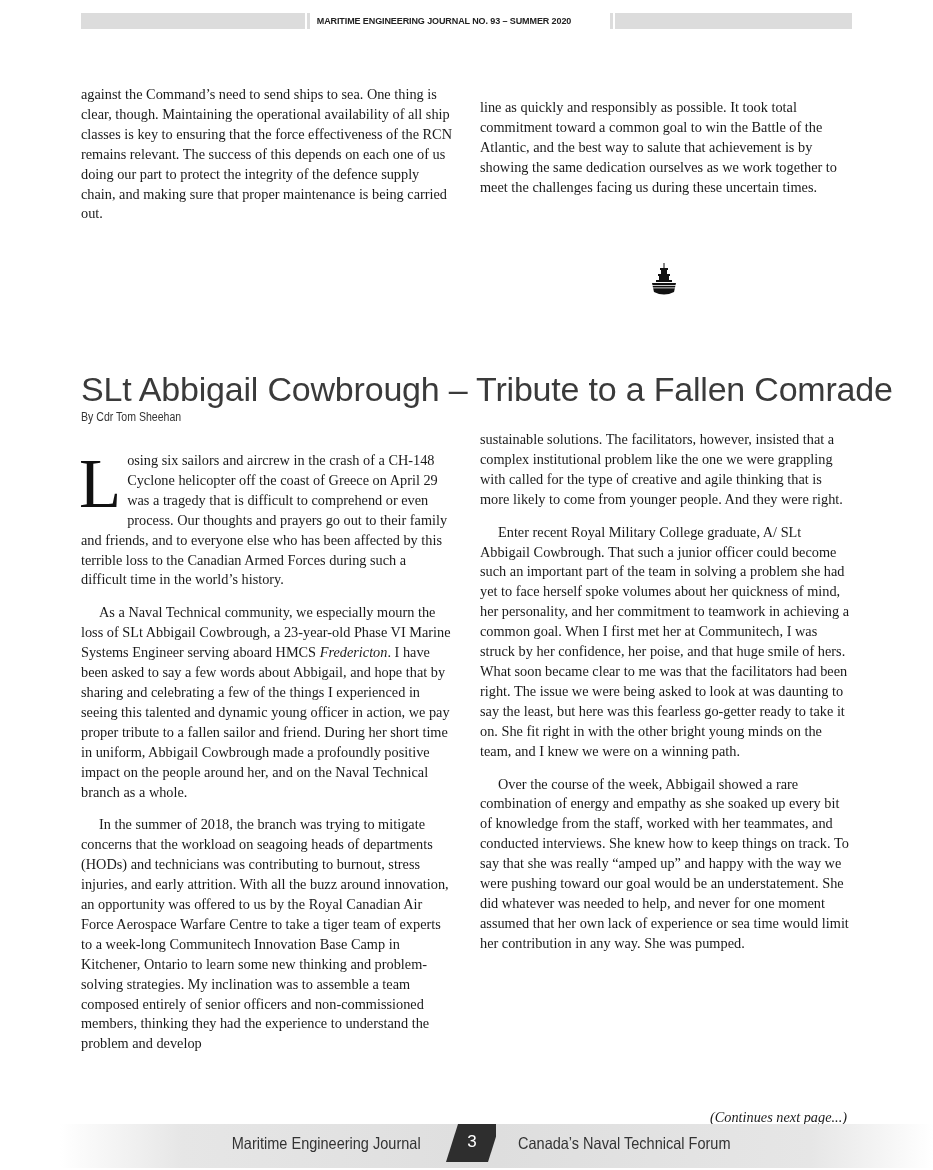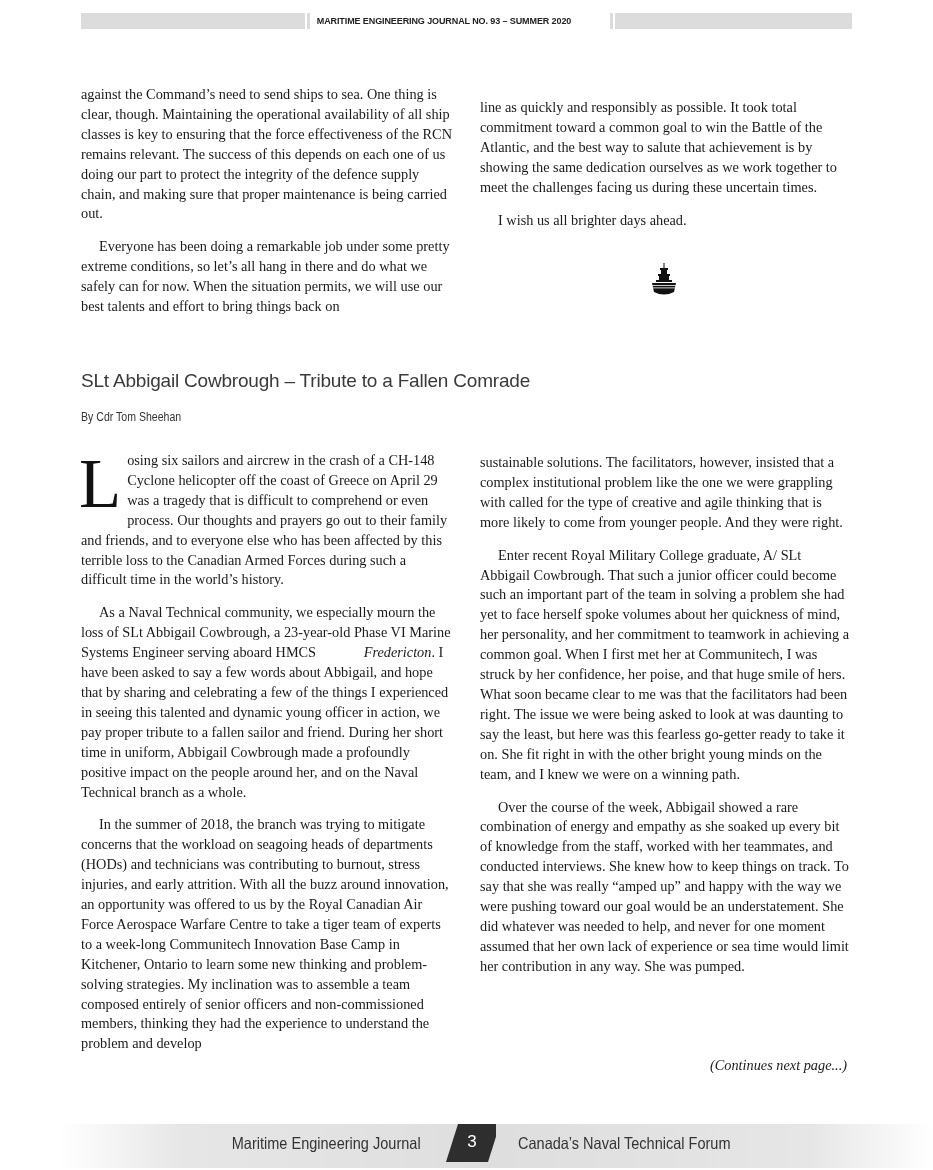--- a/index.html
+++ b/index.html
@@ -12,38 +12,38 @@
     .rh-sliver-right { position: absolute; left: 529px; top: 0; width: 3px; height: 16px; background: #dcdcdc; }
     .rh-bar-right { position: absolute; left: 534px; top: 0; width: 237px; height: 16px; background: #dcdcdc; }
     .rh-text { position: absolute; left: 229px; width: 268px; top: 0; height: 16px; line-height: 16px; text-align: center;
       font-family: "Liberation Sans", sans-serif; font-size: 9px; font-weight: bold; color: #222; letter-spacing: -0.1px; }
 
     
     .col { position: absolute; width: 372px; font-family: "Liberation Serif", serif; font-size: 14.3px; line-height: 19.9px; color: #1a1a1a; }
     .col p { margin: 0; }
     .col p + p { margin-top: 13px; }
     .indent { text-indent: 18px; }
-    .col em { font-style: italic; margin-left: 44px; }
+    .col em { font-style: italic; }
 
     .top-left { left: 81px; top: 85px; }
     .top-right { left: 480px; top: 98px; }
 
     .ship-icon { position: absolute; left: 650px; top: 263px; width: 28px; height: 36px; }
 
-    .article-title { position: absolute; left: 81px; top: 370px; font-family: "Liberation Sans", sans-serif; font-size: 19px;
+    .article-title { position: absolute; left: 81px; top: 370px; font-family: "Liberation Sans", sans-serif; font-size: 34px;
       color: #3a3a3a; letter-spacing: -0.2px; white-space: nowrap; }
     .byline { position: absolute; left: 81px; top: 410px; font-family: "Liberation Sans", sans-serif; font-size: 12px; color: #333;
       transform: scaleX(0.88); transform-origin: left; white-space: nowrap; }
 
     .art-left { left: 81px; top: 451px; }
-    .art-right { left: 480px; top: 453px; }
+    .art-right { left: 480px; top: 430px; }
 
     .dropcap { float: left; font-family: "Liberation Serif", serif; font-size: 69px; line-height: 56px; margin: 5px 6px 0 -2px; color: #111; height: 58px; }
 
-    .continues { position: absolute; right: 86px; top: 1057px; font-family: "Liberation Serif", serif; font-style: italic; font-size: 14.3px; color: #1a1a1a; }
+    .continues { position: absolute; right: 86px; top: 1109px; font-family: "Liberation Serif", serif; font-style: italic; font-size: 14.3px; color: #1a1a1a; }
 
     
     .footer { position: absolute; left: 60px; top: 1124px; width: 873px; height: 44px;
       background: linear-gradient(to right, #ffffff 0%, #e6e6e6 14%, #dedede 50%, #e6e6e6 86%, #ffffff 100%); }
     .footer-left { position: absolute; right: 512px; top: 0; height: 38px; line-height: 38px; font-family: "Liberation Sans", sans-serif;
       font-size: 16.5px; color: #333; transform: scaleX(0.88); transform-origin: right; white-space: nowrap; }
     .footer-page { position: absolute; left: 386px; top: 0; width: 50px; height: 38px; background: #2e2e2e;
       clip-path: polygon(12px 0, 54px 0, 42px 100%, 0 100%); }
     .footer-num { position: absolute; left: 401px; top: 0; width: 22px; height: 38px; line-height: 36px; text-align: center;
       color: #fff; font-family: "Liberation Sans", sans-serif; font-size: 17px; }
@@ -56,25 +56,23 @@
 <div class="run-header">
   <div class="rh-bar-left"></div>
   <div class="rh-sliver-left"></div>
   <div class="rh-text">MARITIME ENGINEERING JOURNAL NO. 93 – SUMMER 2020</div>
   <div class="rh-sliver-right"></div>
   <div class="rh-bar-right"></div>
 </div>
 
 <div class="col top-left">
   <p>against the Command’s need to send ships to sea. One thing is clear, though. Maintaining the operational availability of all ship classes is key to ensuring that the force effectiveness of the RCN remains relevant. The success of this depends on each one of us doing our part to protect the integrity of the defence supply chain, and making sure that proper maintenance is being carried out.</p>
-  <p class="indent">Everyone has been doing a remarkable job under some pretty extreme conditions, so let’s all hang in there and do what we safely can for now. When the situation permits, we will use our best talents and effort to bring things back on</p>
 </div>
 <div class="col top-right">
   <p>line as quickly and responsibly as possible. It took total commitment toward a common goal to win the Battle of the Atlantic, and the best way to salute that achievement is by showing the same dedication ourselves as we work together to meet the challenges facing us during these uncertain times.</p>
-  <p class="indent">I wish us all brighter days ahead.</p>
 </div>
 
 <div class="ship-icon">
   <svg width="28" height="36" viewBox="0 0 28 36">
     <rect x="13.5" y="0" width="1" height="6" fill="#111"></rect>
     <rect x="10" y="5" width="8" height="2" fill="#111"></rect>
     <rect x="11" y="7" width="6" height="4" fill="#111"></rect>
     <rect x="8" y="11" width="12" height="2" fill="#111"></rect>
     <rect x="9" y="13" width="10" height="4" fill="#111"></rect>
     <rect x="6" y="17" width="16" height="2" fill="#111"></rect>

